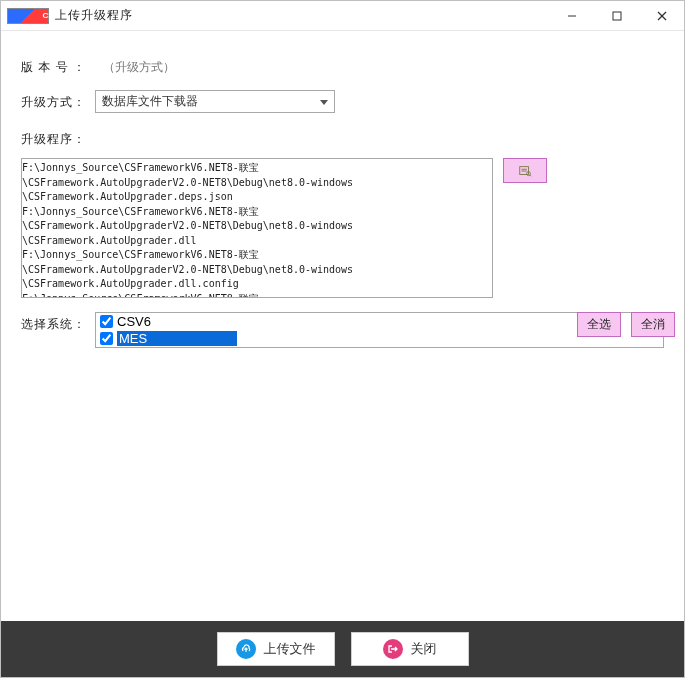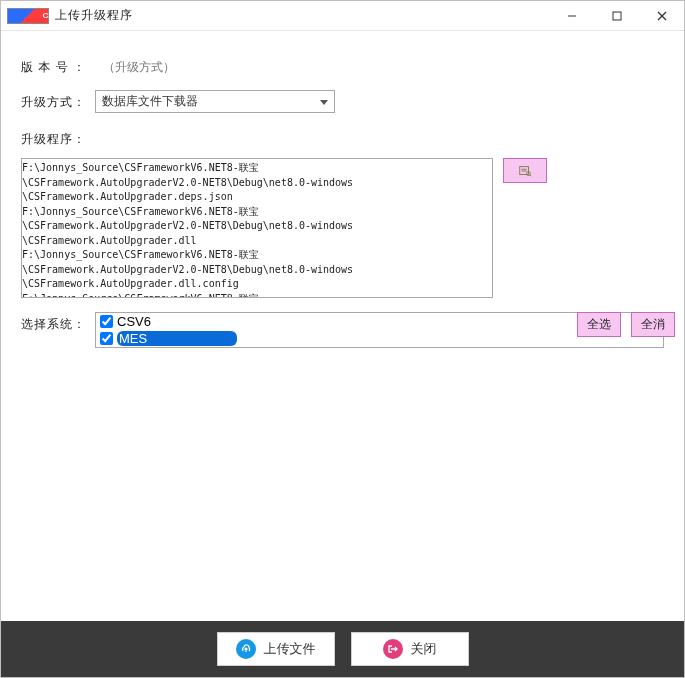--- a/index.html
+++ b/index.html
@@ -19,21 +19,21 @@
   .combo { display:flex; align-items:center; height:23px; border:1px solid #a8a8a8; flex:0 0 240px; padding:0 6px; color:#333; background:#fff; position:relative; }
   .combo::after { content:""; position:absolute; right:6px; top:9px; width:0;height:0;border-left:4px solid transparent;border-right:4px solid transparent;border-top:5px solid #555; }
   .program-area { flex:1; position:relative; }
   .program-box { width: 472px; height: 140px; border:1px solid #a8a8a8; padding:2px 0; font-family: "SimSun", monospace; font-size:10px; line-height:1.45; color:#222; overflow:hidden; white-space:pre; background:#fff; }
   .side-btn { position:absolute; top:0; left: 482px; width: 44px; height:25px; background:#f7c7f1; border:1px solid #c26ac0; display:flex; align-items:center; justify-content:center; }
   .side-btn svg { width:14px; height:14px; }
   .system-area { flex:1; position:relative; display:flex; }
   .system-list { width:472px; flex:1; border:1px solid #a8a8a8; background:#fff; overflow:auto; }
   .sys-item { display:flex; align-items:center; height:17px; padding-left:4px; gap:4px; font-size:13px; }
   .sys-item input[type=checkbox] { width:13px; height:13px; }
-  .sys-item.selected .sys-label { background:#0a6bd8; color:#fff; padding:0 2px; display:inline-block; min-width:120px;border-radius:6px; }
+  .sys-item.selected .sys-label { background:#0a6bd8; color:#fff; padding:0 2px; display:inline-block; min-width:120px; }
   .sys-side { position:absolute; left:482px; top:0; display:flex; flex-direction:row; gap:10px; }
   .pink-btn { width:44px; height:25px; background:#f7c7f1; border:1px solid #c26ac0; color:#222; font-size:12px; display:flex; align-items:center; justify-content:center; }
   .footer { height:56px; background:#3a3a3a; display:flex; align-items:center; justify-content:center; gap:16px; }
   .footer-btn { height:34px; min-width:118px; background:#fff; border:1px solid #cfcfcf; display:flex; align-items:center; justify-content:center; gap:8px; font-size:13px; color:#333; padding:0 14px; }
   .footer-btn .icon-circle { width:20px; height:20px; border-radius:50%; display:flex; align-items:center; justify-content:center; }
   .upload-ic { background:#1698e6; }
   .close-ic { background:#e23d7d; }
   .footer-btn svg { width:12px; height:12px; }
 </style>
 </head>

